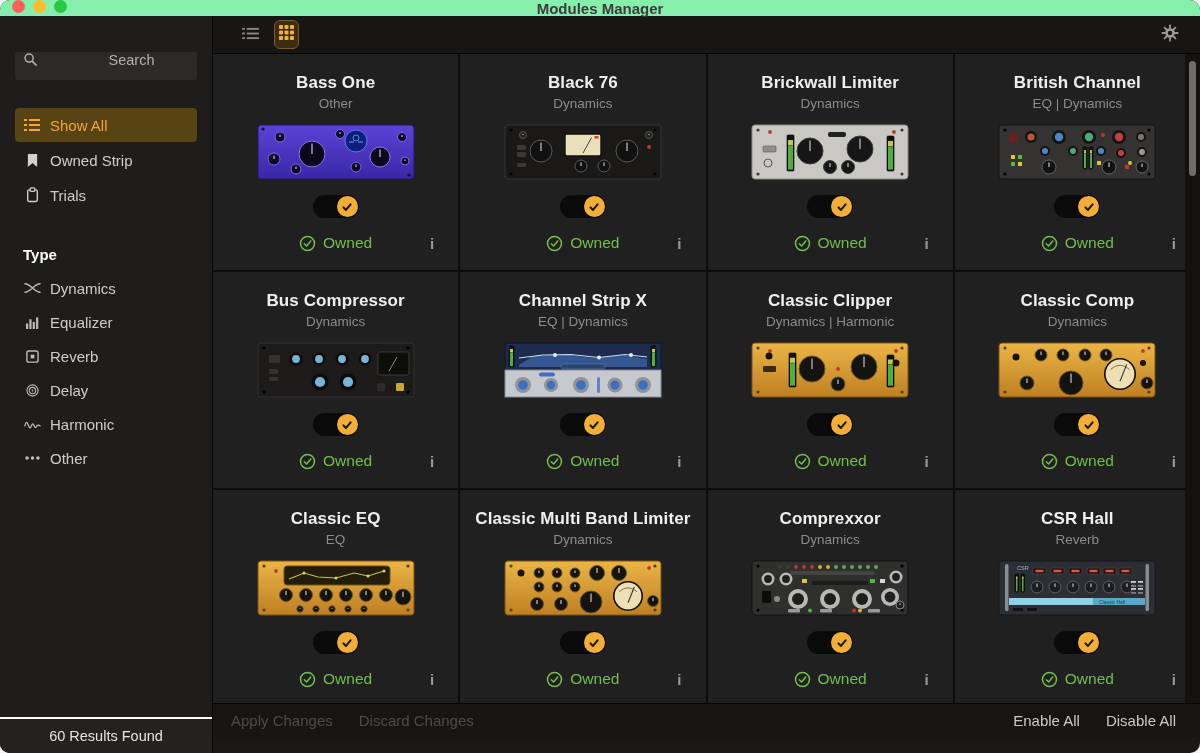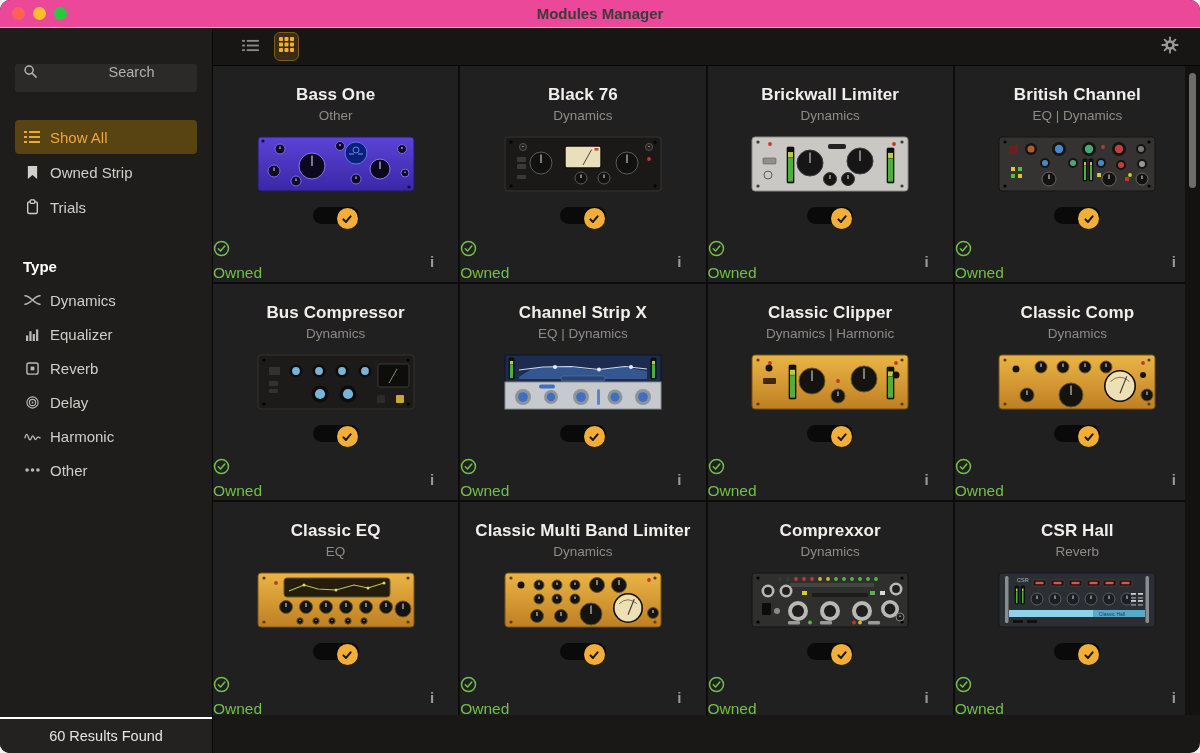--- a/index.html
+++ b/index.html
@@ -1,20 +1,20 @@
 <!DOCTYPE html>
 <html><head>
 <meta charset="utf-8">
 <style>
   * { margin:0; padding:0; box-sizing:border-box; }
   html,body { width:1200px; height:753px; background:#f2f2f2; font-family:"Liberation Sans", sans-serif; overflow:hidden; }
   .window { width:1200px; height:753px; border-radius:10px; overflow:hidden; display:flex; flex-direction:column; background:#191817; }
 
   
-  .titlebar { height:28px; background:#ec4899; display:flex; align-items:center; position:relative; flex:0 0 auto; border-bottom:1px solid #c9c9c9; }
+  .titlebar { height:16px; background:#86efac; display:flex; align-items:flex-start; position:relative; flex:0 0 auto; border-bottom:1px solid #c9c9c9; }
   .traffic { display:flex; gap:8px; padding-left:12px; }
   .tl { width:13px; height:13px; border-radius:50%; display:inline-block; }
   .tl.red { background:#ff5f57; } .tl.yellow { background:#febc2e; } .tl.green { background:#28c840; }
   .titlebar .title { position:absolute; left:0; right:0; text-align:center; font-size:15px; font-weight:700; color:#3b3b3b; }
 
   
   .app { flex:1; display:flex; min-height:0; }
 
   
   .sidebar { width:213px; background:#1e1d1b; border-right:1px solid #070706; display:flex; flex-direction:column; flex:0 0 auto; }
@@ -38,21 +38,21 @@
   .toolbar .spacer { flex:1; }
 
   .grid-wrap { position:relative; height:649px; background:#0d0c0b; overflow:hidden; }
   .grid { display:grid; grid-template-columns:repeat(4,1fr); grid-auto-rows:216px; gap:2px; }
   .card { background:#212020; display:flex; flex-direction:column; align-items:center; padding-top:19px; position:relative; }
   .card .mtitle { font-size:17px; font-weight:600; color:#f1efec; white-space:nowrap; letter-spacing:.1px; }
   .card .mcat { font-size:13.5px; color:#8e8b87; margin-top:3px; }
   .card .mthumb { margin-top:10px; width:160px; height:62px; }
   .toggle { margin-top:12px; width:46px; height:23px; border-radius:12px; background:#0a0a0a; position:relative; cursor:pointer; }
   .toggle .tknob { position:absolute; right:1px; top:1px; width:21px; height:21px; border-radius:50%; background:#f2ae37; display:flex; align-items:center; justify-content:center; }
-  .owned-row { position:relative; width:100%; margin-top:16px; display:flex; justify-content:center; gap:7px;flex-direction:column; }
+  .owned-row { position:relative; width:100%; margin-top:16px; display:flex; align-items:center; justify-content:center; gap:7px; }
   .owned-row .olabel { font-size:15.5px; color:#72bf4a; }
   .owned-row .info { position:absolute; right:20px; top:50%; transform:translateY(-50%); color:#9b9a98; font-size:15px; font-weight:600; cursor:pointer; padding:0 4px; }
 
   .scrollbar { position:absolute; right:0; top:0; width:15px; height:100%; background:#131211; }
   .scrollbar .sthumb { position:absolute; top:7px; left:4px; width:7px; height:115px; border-radius:4px; background:#6e6d6b; }
 
   .bottombar { height:34px; background:#161514; border-top:1px solid #060505; display:flex; align-items:center; padding:0 24px 0 18px; gap:26px; flex:0 0 auto; }
   .bb-btn { font-size:15px; color:#cbc9c6; cursor:pointer; }
   .bb-btn.disabled { color:#4e4c49; cursor:default; }
   .bottombar .spacer { flex:1; }
@@ -915,15 +915,22 @@
                 <span class="olabel">Owned</span>
                 <span class="info">i</span>
               </div>
             </article>
           </div>
         <div class="scrollbar">
           <div class="sthumb"></div>
         </div>
       </div>
 
+      <div class="bottombar">
+        <span class="bb-btn disabled">Apply Changes</span>
+        <span class="bb-btn disabled">Discard Changes</span>
+        <span class="spacer"></span>
+        <span class="bb-btn">Enable All</span>
+        <span class="bb-btn">Disable All</span>
+      </div>
     </main>
   </div>
 </div>
 
 </body></html>

